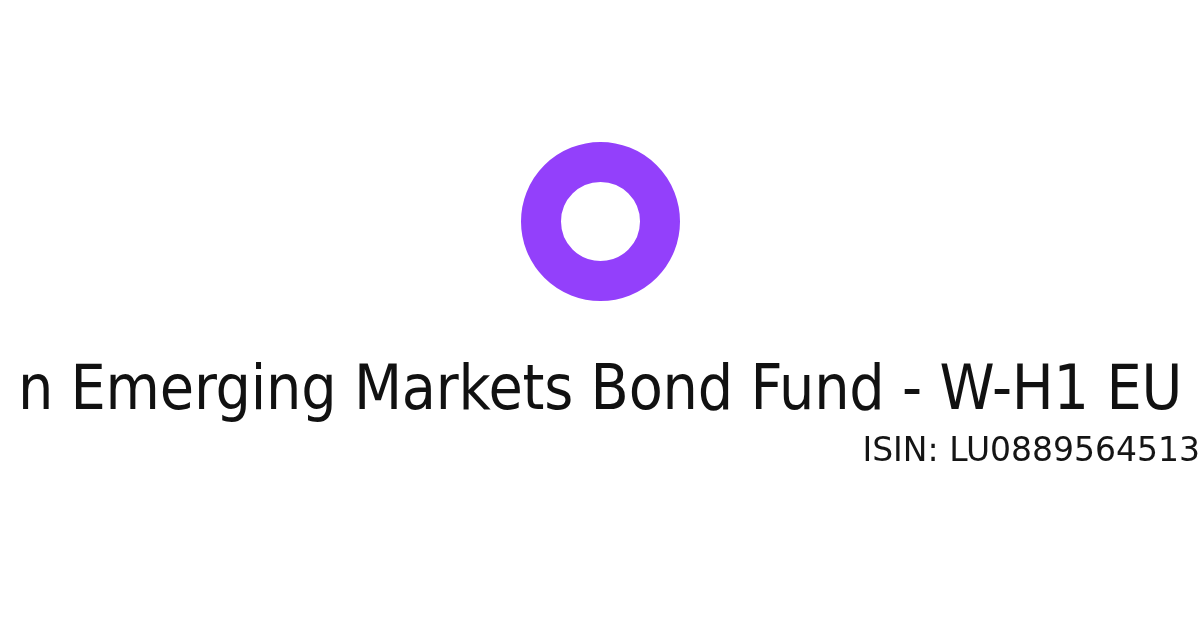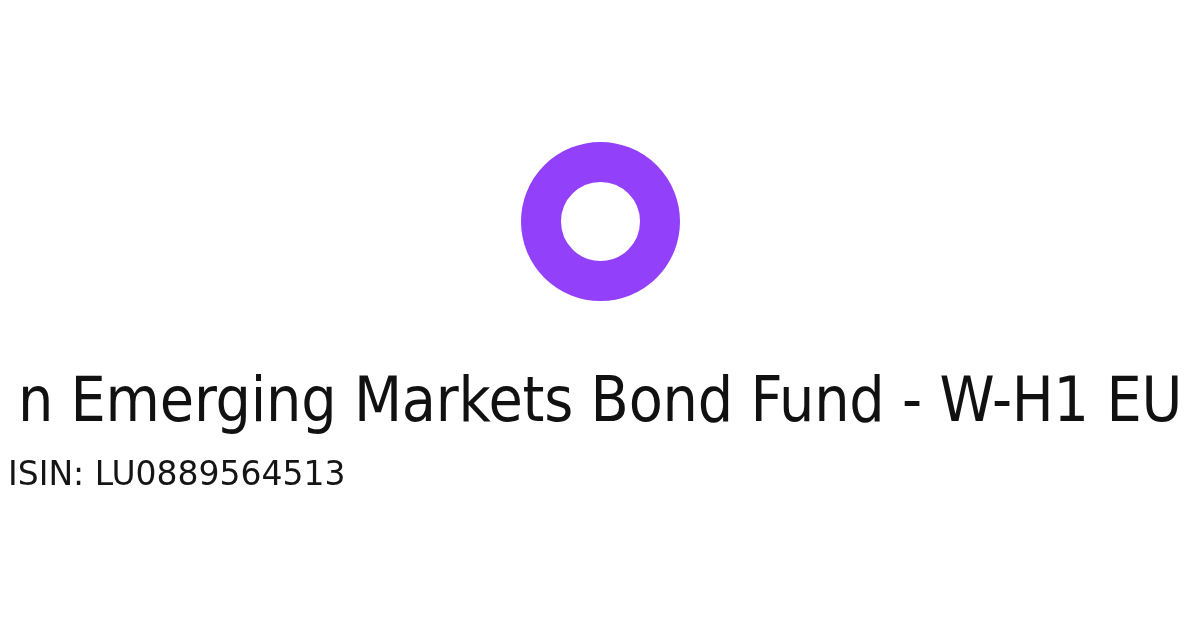--- a/index.html
+++ b/index.html
@@ -38,48 +38,48 @@
   .logo-ring {
     display: block;
     width: 159px;
     height: 159px;
   }
 
   
   .text-block {
     position: absolute;
     left: 50%;
-    top: 364px;
+    top: 352px;
     transform: translateX(-50%);
     width: 1200px;
     text-align: center;
     white-space: nowrap;
   }
 
   .fund-title {
     display: block;
     font-size: 62px;
     line-height: 72px;
     font-weight: 400;
     color: #111111;
     letter-spacing: -0.2px;
     white-space: nowrap;
     font-stretch: condensed;
   }
 
   .fund-isin {
     display: block;
-    margin-top: 18px;
+    margin-top: 6px;
     font-size: 33px;
     line-height: 40px;
     font-weight: 400;
     color: #151515;
     white-space: nowrap;
-    text-align: left;
-    padding-left: 12px;
+    text-align: right;
+    padding-left: 4px;
     text-indent: -4px;
   }
 </style>
 </head>
 <body>
 
 <div class="card">
 
   <div class="logo-wrap">
     <svg class="logo-ring" viewBox="0 0 159 159" xmlns="http://www.w3.org/2000/svg">

